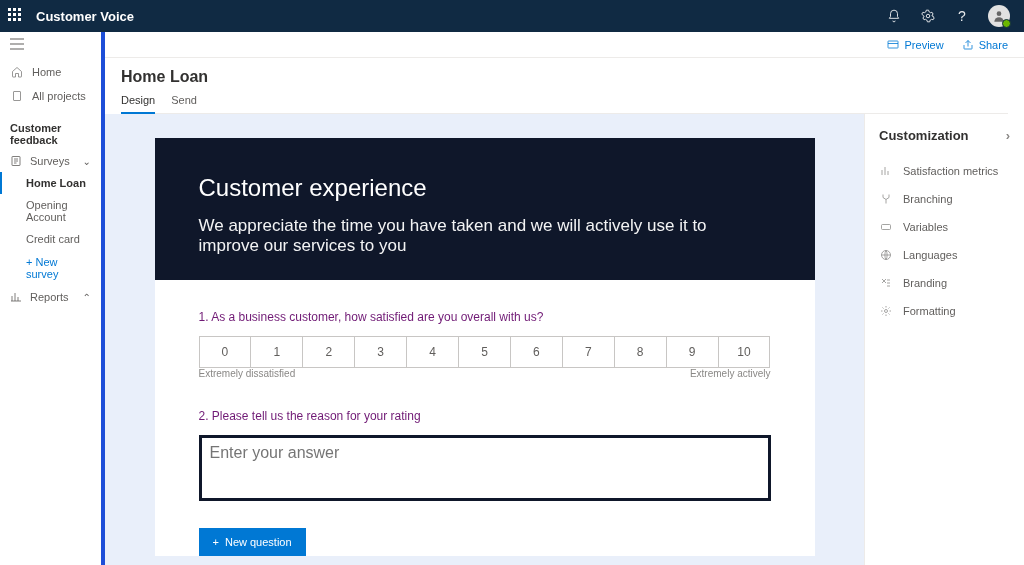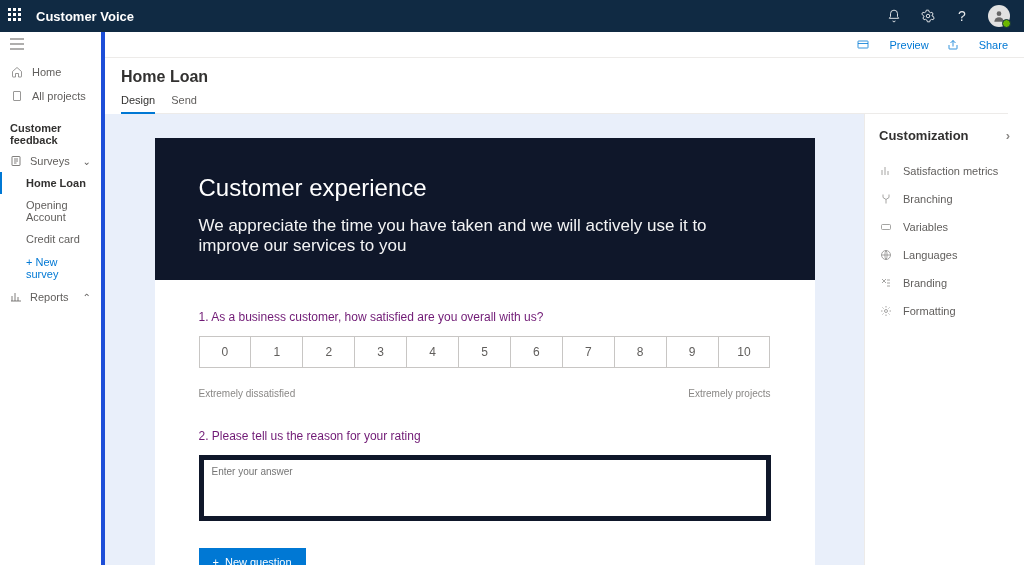--- a/index.html
+++ b/index.html
@@ -28,40 +28,40 @@
 .sidebar .tree .row { display:flex; align-items:center; gap:8px; padding:5px 10px; font-size:11px; color:#605e5c; cursor:pointer; }
 .sidebar .tree .row .chev { margin-left:auto; font-size:10px; }
 .sidebar .tree .child { padding-left:26px; }
 .sidebar .tree .child.selected { background:#fff; border-left:2px solid #0078d4; color:#323130; font-weight:600; padding-left:24px; }
 .sidebar .tree .child.selected::before { content:none; }
 .sidebar .add-new { color:#0078d4; font-size:11px; padding:6px 10px 6px 26px; cursor:pointer; }
 
 
 .main { flex:1; display:flex; flex-direction:column; min-width:0; }
 .cmdbar { height:26px; border-bottom:1px solid #edebe9; display:flex; justify-content:flex-end; align-items:center; gap:18px; padding:0 16px; font-size:11px; }
-.cmdbar .cmd { display:flex; align-items:center; gap:20px; color:#0078d4; cursor:pointer; }
+.cmdbar .cmd { display:flex; align-items:center; gap:5px; color:#0078d4; cursor:pointer; }
 .page-header { padding:10px 16px 0; }
 .page-title { font-size:16px; font-weight:600; color:#323130; }
 .tabs { display:flex; gap:16px; margin-top:4px; border-bottom:1px solid #edebe9; }
 .tab { padding:4px 0 6px; font-size:11px; color:#605e5c; cursor:pointer; }
 .tab.active { color:#323130; border-bottom:2px solid #0078d4; margin-bottom:-1px; }
 
 .workspace { flex:1; display:flex; overflow:hidden; }
 .canvas-wrap { flex:1; background:#e9effa; padding:24px 20px; overflow:auto; }
 .canvas { background:#fff; width:100%; max-width:660px; margin:0 auto; min-height:100%; }
 .hero { background:#0f172a; color:#fff; padding:36px 44px 24px; }
 .hero-title { font-size:24px; font-weight:400; }
 .hero-sub { font-size:17px; margin-top:14px; opacity:.95; }
 .qblock { padding:30px 44px 0; }
 .qtext { font-size:12px; color:#701a75; margin-bottom:12px; }
 .ratingrow { display:flex; }
 .ratingrow .cell { flex:1; border:1px solid #c8c6c4; margin-left:-1px; text-align:center; padding:8px 0; font-size:12px; color:#605e5c; cursor:pointer; }
 .ratingrow .cell:first-child { margin-left:0; }
-.labels { display:flex; justify-content:space-between; font-size:10px; color:#8a8886; margin-top:20px; }
-.textarea { width:100%; min-height:66px; border:5px solid #0f172a; padding:6px 8px; font-size:10px; color:#605e5c; font-family:inherit; resize:none; }
+.labels { display:flex; justify-content:space-between; font-size:10px; color:#8a8886; margin-top:0; }
+.textarea { width:100%; min-height:66px; border:3px solid #0f172a; padding:6px 8px; font-size:16px; color:#605e5c; font-family:inherit; resize:none; }
 .newq { margin:24px 44px 10px; background:#0078d4; color:#fff; border:none; padding:8px 14px; font-size:11px; display:flex; align-items:center; gap:6px; cursor:pointer; }
 
 
 .rpanel { width:160px; border-left:1px solid #edebe9; padding:14px 14px 0; }
 .rpanel .hdr { display:flex; align-items:center; justify-content:space-between; font-size:13px; font-weight:600; margin-bottom:14px; }
 .rpanel .item { display:flex; align-items:center; gap:10px; font-size:11px; color:#605e5c; padding:7px 0; cursor:pointer; }
 .rpanel .item .ic { width:14px; height:14px; display:flex; align-items:center; justify-content:center; opacity:.7; }
 
 svg { display:block; }
 </style>
@@ -210,21 +210,21 @@
               <div class="cell">4</div>
               <div class="cell">5</div>
               <div class="cell">6</div>
               <div class="cell">7</div>
               <div class="cell">8</div>
               <div class="cell">9</div>
               <div class="cell">10</div>
             </div>
             <div class="labels">
               <span>Extremely dissatisfied</span>
-              <span>Extremely projects</span>
+              <span>Extremely actively</span>
             </div>
           </div>
           <div class="qblock">
             <div class="qtext">2. Please tell us the reason for your rating</div>
             <textarea class="textarea" placeholder="Enter your answer" style=""></textarea>
           </div>
           <button class="newq">
             <span>+</span>
             <span>New question</span>
           </button>

